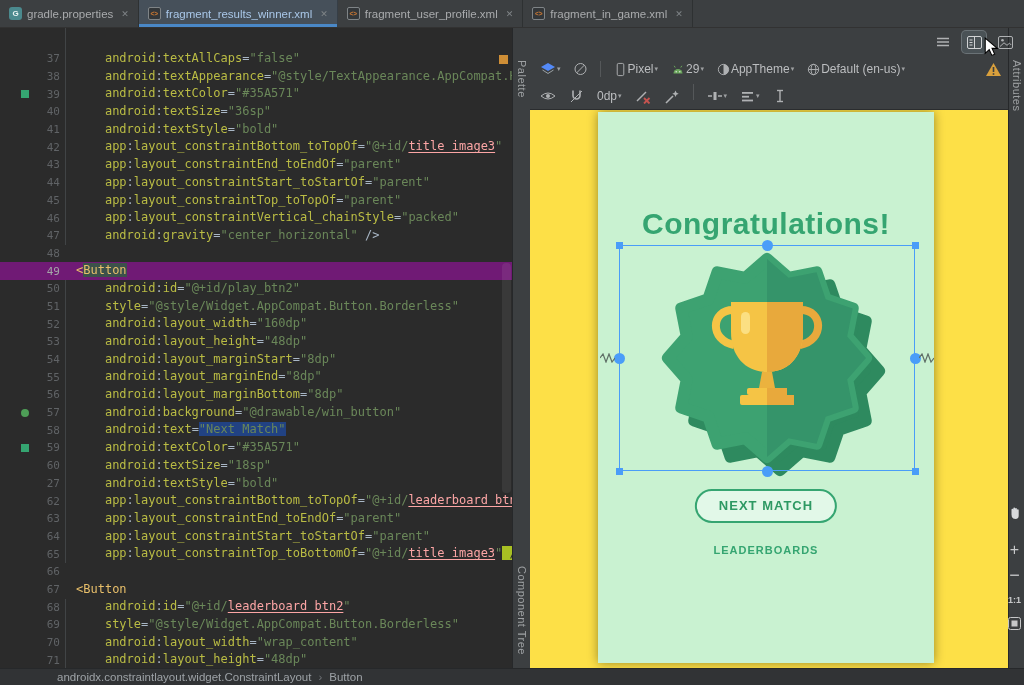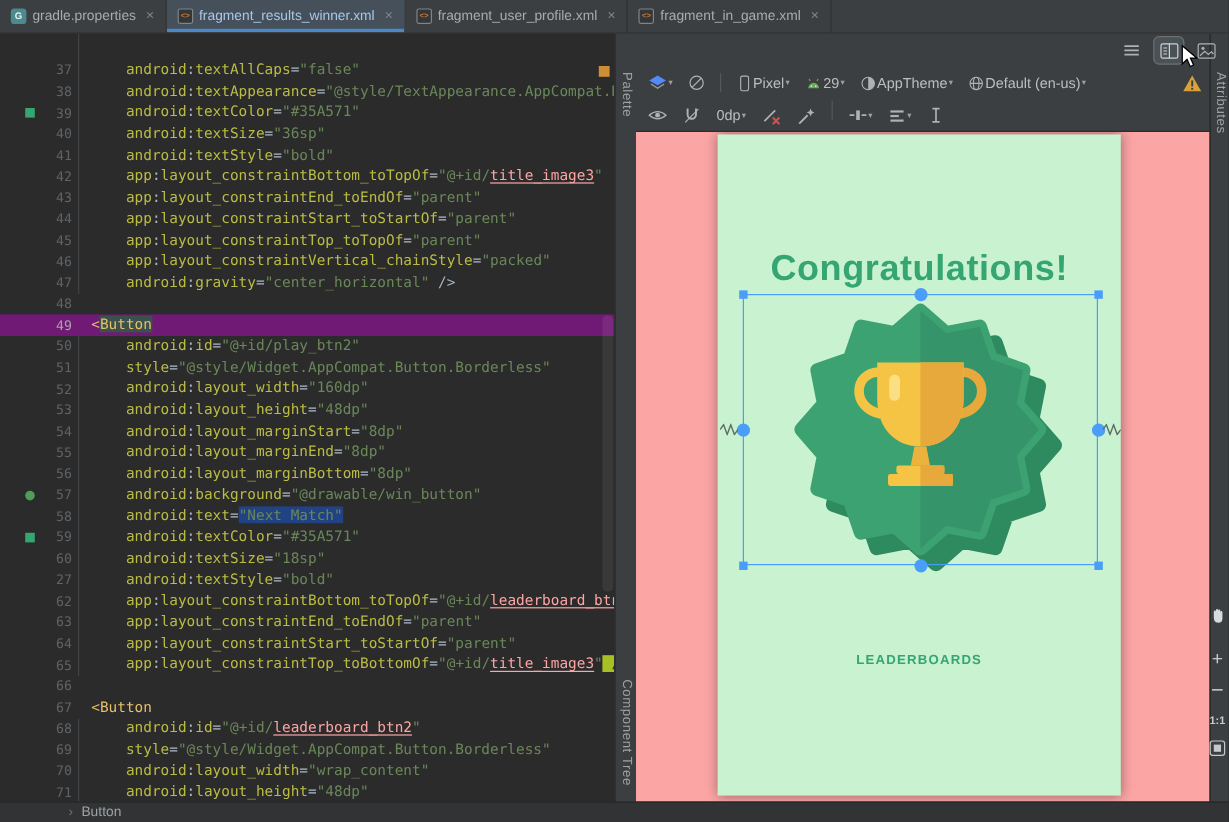--- a/index.html
+++ b/index.html
@@ -54,21 +54,21 @@
 
 
 .design{position:absolute;left:530px;top:28px;width:478px;height:640px;background:#3C3F41}
 .dtoolbar{position:absolute;top:0;left:0;right:0;height:82px;border-bottom:1px solid #2A2C2E}
 .trow1{position:absolute;top:28px;left:10px;right:6px;height:26px;display:flex;align-items:center;gap:12px}
 .trow2{position:absolute;top:56px;left:10px;right:6px;height:24px;display:flex;gap:13px}
 .ditem{display:flex;align-items:center;gap:0;color:#BCBEC0;font-size:12px}
 .chv{font-size:7px;color:#9DA0A2;margin-left:1px}
 .vsep{width:1px;height:16px;background:#55585A}
 .spacer{flex:1}
-.canvas{position:absolute;left:0;top:82px;right:0;bottom:0;background:#fca5a5;overflow:hidden}
+.canvas{position:absolute;left:0;top:82px;right:0;bottom:0;background:#fde047;overflow:hidden}
 .phone{position:absolute;left:68px;top:2px;width:336px;height:551px;background:#C9F2D1;box-shadow:0 0 10px rgba(0,0,0,.4)}
 .ptitle{position:absolute;top:95px;left:0;width:100%;text-align:center;font-size:30px;font-weight:bold;color:#35A571;letter-spacing:.5px}
 .badge{position:absolute;left:34px;top:111px}
 .selrect{position:absolute;left:21px;top:133px;width:296px;height:226px;border:1px solid #4A9DF8}
 .h{position:absolute;background:#4A9DF8}
 .h.sq{width:7px;height:7px}
 .h.ci{width:11px;height:11px;border-radius:50%}
 .spring{position:absolute}
 .pbtn{position:absolute;top:377px;left:50%;transform:translateX(-50%);padding:0 22px;height:34px;line-height:30px;border:2px solid #35A571;border-radius:17px;color:#2E9963;font-weight:bold;font-size:13px;letter-spacing:1px;background:#E2F8E8;white-space:nowrap}
 .plink{position:absolute;top:432px;left:0;width:100%;text-align:center;color:#35A571;font-weight:bold;font-size:11px;letter-spacing:1px}
@@ -490,20 +490,21 @@
         <div class="h ci" style="left:163.5px;top:353.5px"></div>
         <div class="h ci" style="left:15.5px;top:240.5px"></div>
         <div class="h ci" style="left:311.5px;top:240.5px"></div>
         <svg class="spring" style="left:2px;top:241px" width="15" height="10" viewBox="0 0 15 10">
             <path d="M0 5 L3 1 L6 9 L9 1 L12 9 L15 5" stroke="#5E6E66" fill="none" stroke-width="1.2"></path>
           </svg>
         <svg class="spring" style="left:321px;top:241px" width="15" height="10" viewBox="0 0 15 10">
             <path d="M0 5 L3 1 L6 9 L9 1 L12 9 L15 5" stroke="#5E6E66" fill="none" stroke-width="1.2"></path>
           </svg>
 
+        <div class="pbtn">NEXT MATCH</div>
         <div class="plink">LEADERBOARDS</div>
       </div>
     </div>
   </div>
 
   <div class="rstrip">
     <div class="vlabel" style="top:32px">Attributes</div>
   </div>
 
   <div class="zoomcol">
@@ -515,17 +516,18 @@
     <div class="zbtn zratio">1:1</div>
     <div class="zfit">
         <svg width="15" height="15" viewBox="0 0 15 15">
           <rect x="1.5" y="1.5" width="12" height="12" rx="2" stroke="#C7C8C9" fill="none"></rect>
           <rect x="4.5" y="4.5" width="6" height="6" fill="#C7C8C9"></rect>
         </svg>
       </div>
   </div>
 
   <div class="crumbs">
+    <span>androidx.constraintlayout.widget.ConstraintLayout</span>
     <span class="sep">›</span>
     <span>Button</span>
   </div>
 
 </div>
 
 </body></html>

